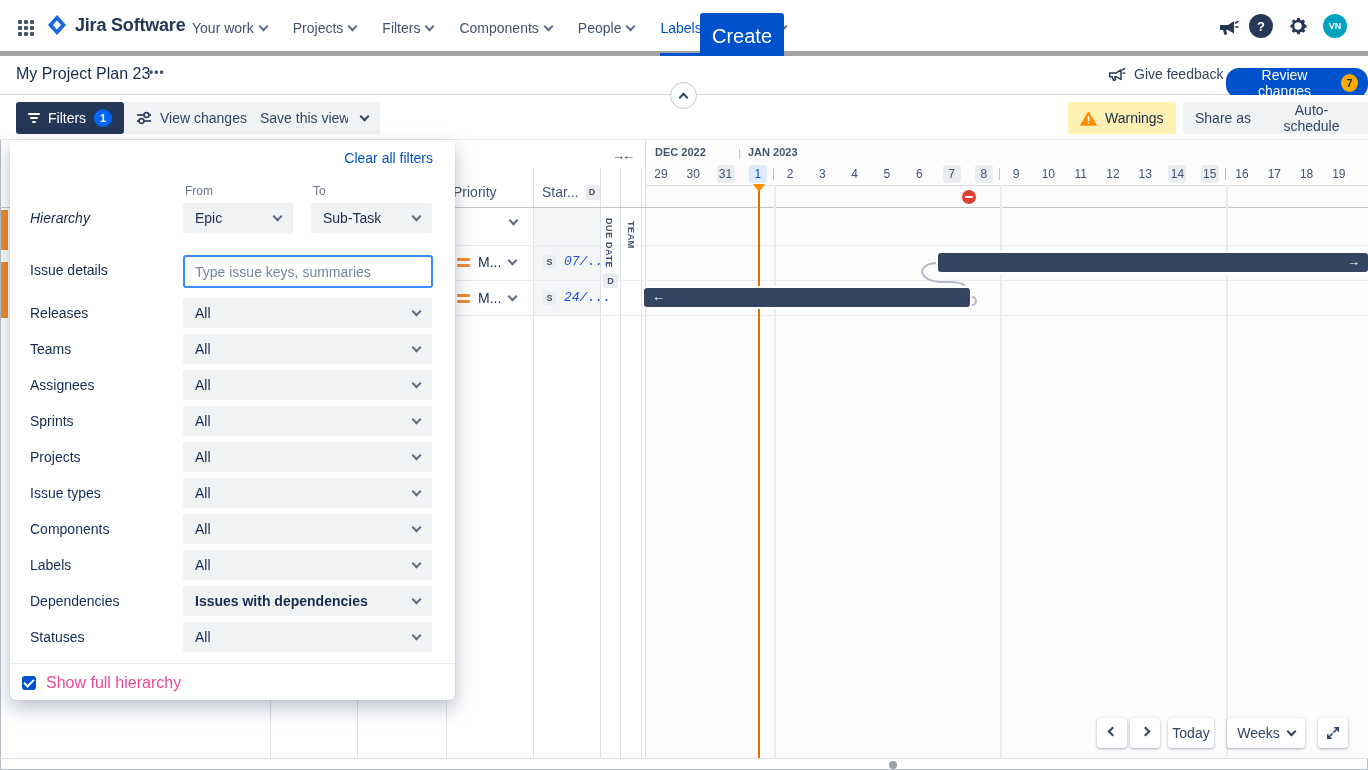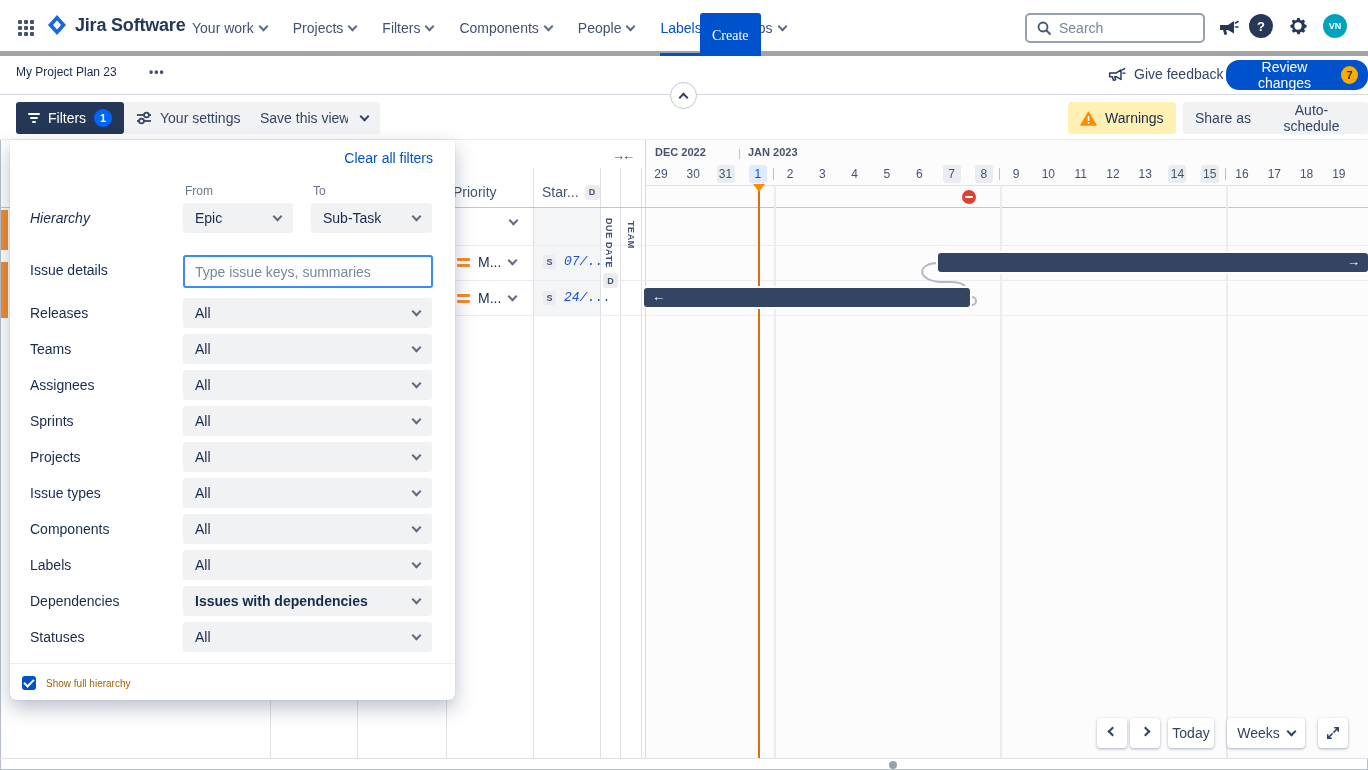--- a/index.html
+++ b/index.html
@@ -22,35 +22,35 @@
   .topnav { position:absolute; left:0; top:0; width:1368px; height:56px; background:#fff; border-bottom:5px solid #a3a3a3; }
   .grid-icon { position:absolute; left:18px; top:20px; display:grid; grid-template-columns:repeat(3,4px); grid-gap:2px; }
   .grid-icon i { width:4px; height:4px; background:#44546f; border-radius:1px; }
   .logo { position:absolute; left:46px; top:14px; display:flex; align-items:center; gap:7px; }
   .logo-text { font-size:18px; font-weight:700; color:#253858; letter-spacing:-0.2px; }
   .nav-items { position:absolute; left:192px; top:0; height:56px; display:flex; align-items:center; gap:26px;text-align:center; }
   .nav-item { position:relative; height:56px; display:flex; align-items:center; gap:6px; font-size:14px; font-weight:500; color:#42526e; cursor:pointer; }
   .nav-item.active { color:#0052cc; }
   .nav-item.active .chev { border-color:#0052cc; }
   .nav-item.active::after { content:""; position:absolute; left:0; right:0; bottom:0; height:3px; background:#0052cc; }
-  .create-btn { position:absolute; left:700px; top:13px; height:46px; padding:0 12px; background:#0052cc; color:#fff; font-size:14px; font-weight:500; border:none; border-radius:3px; display:flex; align-items:center;font-family:Liberation Serif, serif; }
+  .create-btn { position:absolute; left:700px; top:13px; height:46px; padding:0 12px; background:#0052cc; color:#fff; font-size:20px; font-weight:500; border:none; border-radius:3px; display:flex; align-items:center; }
   .search-box { position:absolute; left:1025px; top:13px; width:180px; height:30px; border:2px solid #97a0af; border-radius:5px; background:#fff; display:flex; align-items:center; gap:8px; padding:0 10px; color:#7a869a; font-size:14px; }
   .circle-icon { position:absolute; width:24px; height:24px; border-radius:50%; display:flex; align-items:center; justify-content:center; }
   .help-circle { left:1249px; top:14px; background:#253858; color:#fff; font-size:13px; font-weight:700; }
   .avatar { left:1323px; top:14px; background:#00a3bf; color:#fff; font-size:9px; font-weight:700; }
 
   
   .planbar { position:absolute; left:0; top:56px; width:1368px; height:39px; background:#fff; border-bottom:1px solid #d5d9e0; }
-  .plan-title { position:absolute; left:16px; top:9px; font-size:12px; font-weight:500; color:#172b4d; }
+  .plan-title { position:absolute; left:16px; top:9px; font-size:16px; font-weight:500; color:#172b4d; }
   .more-dots { position:absolute; left:149px; top:9px; font-size:12px; font-weight:700; letter-spacing:1px; color:#44546f; cursor:pointer; }
   .view-chip { position:absolute; left:182px; top:2px; height:32px; background:#f1f2f4; border-radius:4px; display:flex; align-items:center; gap:8px; padding:0 12px; cursor:pointer; }
   .view-chip-label { font-size:14px; font-weight:500; color:#253858; }
   .lozenge { background:#dcdfe4; color:#44546f; font-size:10px; font-weight:700; letter-spacing:0.4px; border-radius:3px; padding:2px 5px; }
   .feedback { position:absolute; left:1106px; top:8px; display:flex; align-items:center; gap:8px; font-size:14px; color:#344563; cursor:pointer; }
-  .review-btn { position:absolute; left:1226px; top:4px; height:30px; background:#0052cc; border:none; border-radius:13px; color:#fff; font-size:14px; font-weight:500; display:flex; align-items:center; gap:8px; padding:0 10px; }
+  .review-btn { position:absolute; left:1226px; top:12px; height:30px; background:#0052cc; border:none; border-radius:13px; color:#fff; font-size:14px; font-weight:500; display:flex; align-items:center; gap:8px; padding:0 10px; }
   .count-badge { width:18px; height:18px; border-radius:50%; background:#ffab00; color:#172b4d; font-size:11px; font-weight:700; display:flex; align-items:center; justify-content:center; }
   .collapse-circle { position:absolute; left:670px; top:82px; width:27px; height:27px; border-radius:50%; background:#fff; border:1px solid #c1c7d0; display:flex; align-items:center; justify-content:center; cursor:pointer; z-index:5; }
 
   
   .toolbar { position:absolute; left:0; top:95px; width:1368px; height:45px; background:#fff; border-bottom:1px solid #ebecf0; }
   .tbtn { position:absolute; top:7px; height:32px; border:none; border-radius:3px; font-size:14px; font-weight:500; display:flex; align-items:center; gap:8px; padding:0 12px; cursor:pointer; background:#f1f2f4; color:#344563; font-family:inherit; }
   .filters-btn { left:16px; background:#243757; color:#fff; }
   .filters-badge { width:18px; height:18px; border-radius:50%; background:#0065ff; color:#fff; font-size:11px; font-weight:700; display:flex; align-items:center; justify-content:center; }
   .funnel { display:inline-flex; flex-direction:column; gap:2px; align-items:center; }
   .funnel i { height:2px; background:#fff; border-radius:1px; display:block; }
@@ -99,21 +99,21 @@
   .dd.bold { font-weight:700; }
   .f-row { position:absolute; left:0; width:445px; height:30px; }
   .f-row .f-label { line-height:30px; }
   .f-row .dd { left:173px; width:249px; top:0; }
   .issue-input { position:absolute; left:173px; top:115px; width:250px; height:33px; border:2px solid #388bff; border-radius:3px; font-size:14px; color:#172b4d; padding:0 10px; font-family:inherit; background:#fff; }
   .issue-input::placeholder { color:#7a869a; }
   .panel-divider { position:absolute; left:0; top:523px; width:445px; height:1px; background:#ebecf0; }
   .checkbox-row { position:absolute; left:12px; top:528px; height:30px; display:flex; align-items:center; gap:10px; cursor:pointer; }
   .checkbox { width:14px; height:14px; background:#0052cc; border-radius:3px; position:relative; }
   .checkbox::after { content:""; position:absolute; left:4px; top:1px; width:4px; height:8px; border-right:2px solid #fff; border-bottom:2px solid #fff; transform:rotate(45deg); }
-  .checkbox-label { font-size:10px; color:#a16207; }
+  .checkbox-label { font-size:16px; color:#ec4899; }
 
   
   .nav-ctl { position:absolute; top:718px; height:30px; background:#fff; border:none; border-radius:4px; box-shadow:0 1px 3px rgba(9,30,66,0.35); display:flex; align-items:center; justify-content:center; gap:8px; font-size:14px; font-weight:500; color:#344563; cursor:pointer; font-family:inherit; }
   .scroll-dot { position:absolute; left:889px; top:761px; width:8px; height:8px; border-radius:50%; background:#98a1b0; }
 </style>
 </head>
 <body>
 
 <div class="screen">
 
@@ -160,27 +160,20 @@
         <div class="nav-item active">
           <span>Labels</span>
           <span class="chev"></span>
         </div>
         <div class="nav-item">
           <span>Apps</span>
           <span class="chev"></span>
         </div>
       </nav>
     <button class="create-btn">Create</button>
-    <div class="search-box">
-      <svg width="14" height="14" viewBox="0 0 14 14">
-        <circle cx="6" cy="6" r="4.5" fill="none" stroke="#44546f" stroke-width="1.8"></circle>
-        <line x1="9.5" y1="9.5" x2="13" y2="13" stroke="#44546f" stroke-width="1.8" stroke-linecap="round"></line>
-      </svg>
-      <span>Search</span>
-    </div>
     <svg class="abs" style="left:1217px; top:16px;" width="22" height="22" viewBox="0 0 22 22">
       <path d="M3 9 L3 14 L6 14 L7.5 19 L10.2 18.3 L9 14 L11 14 L17 17.5 L17 5 L11 9 Z" fill="#253858"></path>
       <path d="M18.5 7 L21 5.5 M18.5 11 L21 11" stroke="#253858" stroke-width="1.6" stroke-linecap="round"></path>
     </svg>
     <div class="circle-icon help-circle">?</div>
     <svg class="abs" style="left:1287px; top:15px;" width="22" height="22" viewBox="0 0 24 24">
       <path fill="#253858" d="M12 8a4 4 0 100 8 4 4 0 000-8zm9.4 5.5l-2.1.6a7.5 7.5 0 01-.6 1.5l1.1 1.9-1.9 1.9-1.9-1.1c-.5.3-1 .5-1.5.6l-.6 2.1h-2.7l-.6-2.1a7.5 7.5 0 01-1.5-.6l-1.9 1.1-1.9-1.9 1.1-1.9c-.3-.5-.5-1-.6-1.5l-2.1-.6v-2.7l2.1-.6c.1-.5.3-1 .6-1.5L5.2 6.8l1.9-1.9L9 6c.5-.3 1-.5 1.5-.6l.6-2.1h2.7l.6 2.1c.5.1 1 .3 1.5.6l1.9-1.1 1.9 1.9-1.1 1.9c.3.5.5 1 .6 1.5l2.1.6z"></path>
       <circle cx="12" cy="12" r="3" fill="#fff"></circle>
     </svg>
     <div class="circle-icon avatar">VN</div>
@@ -215,21 +208,21 @@
       <span>Filters</span>
       <span class="filters-badge">1</span>
     </button>
     <button class="tbtn" style="left:124px;">
       <svg width="16" height="16" viewBox="0 0 16 16">
         <line x1="1" y1="5" x2="15" y2="5" stroke="#344563" stroke-width="1.8"></line>
         <line x1="1" y1="11" x2="15" y2="11" stroke="#344563" stroke-width="1.8"></line>
         <circle cx="10.5" cy="5" r="2.4" fill="#fff" stroke="#344563" stroke-width="1.8"></circle>
         <circle cx="5.5" cy="11" r="2.4" fill="#fff" stroke="#344563" stroke-width="1.8"></circle>
       </svg>
-      <span>Your settings</span>
+      <span>View changes</span>
     </button>
     <button class="tbtn" style="left:248px;">Save this view</button>
     <button class="tbtn" style="left:348px; width:32px; justify-content:center; padding:0;">
         <span class="chev dark"></span>
       </button>
     <button class="tbtn warn-btn">
       <svg width="17" height="15" viewBox="0 0 17 15">
         <path d="M8.5 0.8 L16.4 14.2 L0.6 14.2 Z" fill="#ff8b00" stroke="#ff8b00" stroke-width="1" stroke-linejoin="round"></path>
         <rect x="7.7" y="5" width="1.7" height="5" rx="0.8" fill="#fff"></rect>
         <rect x="7.7" y="11" width="1.7" height="1.7" rx="0.8" fill="#fff"></rect>

